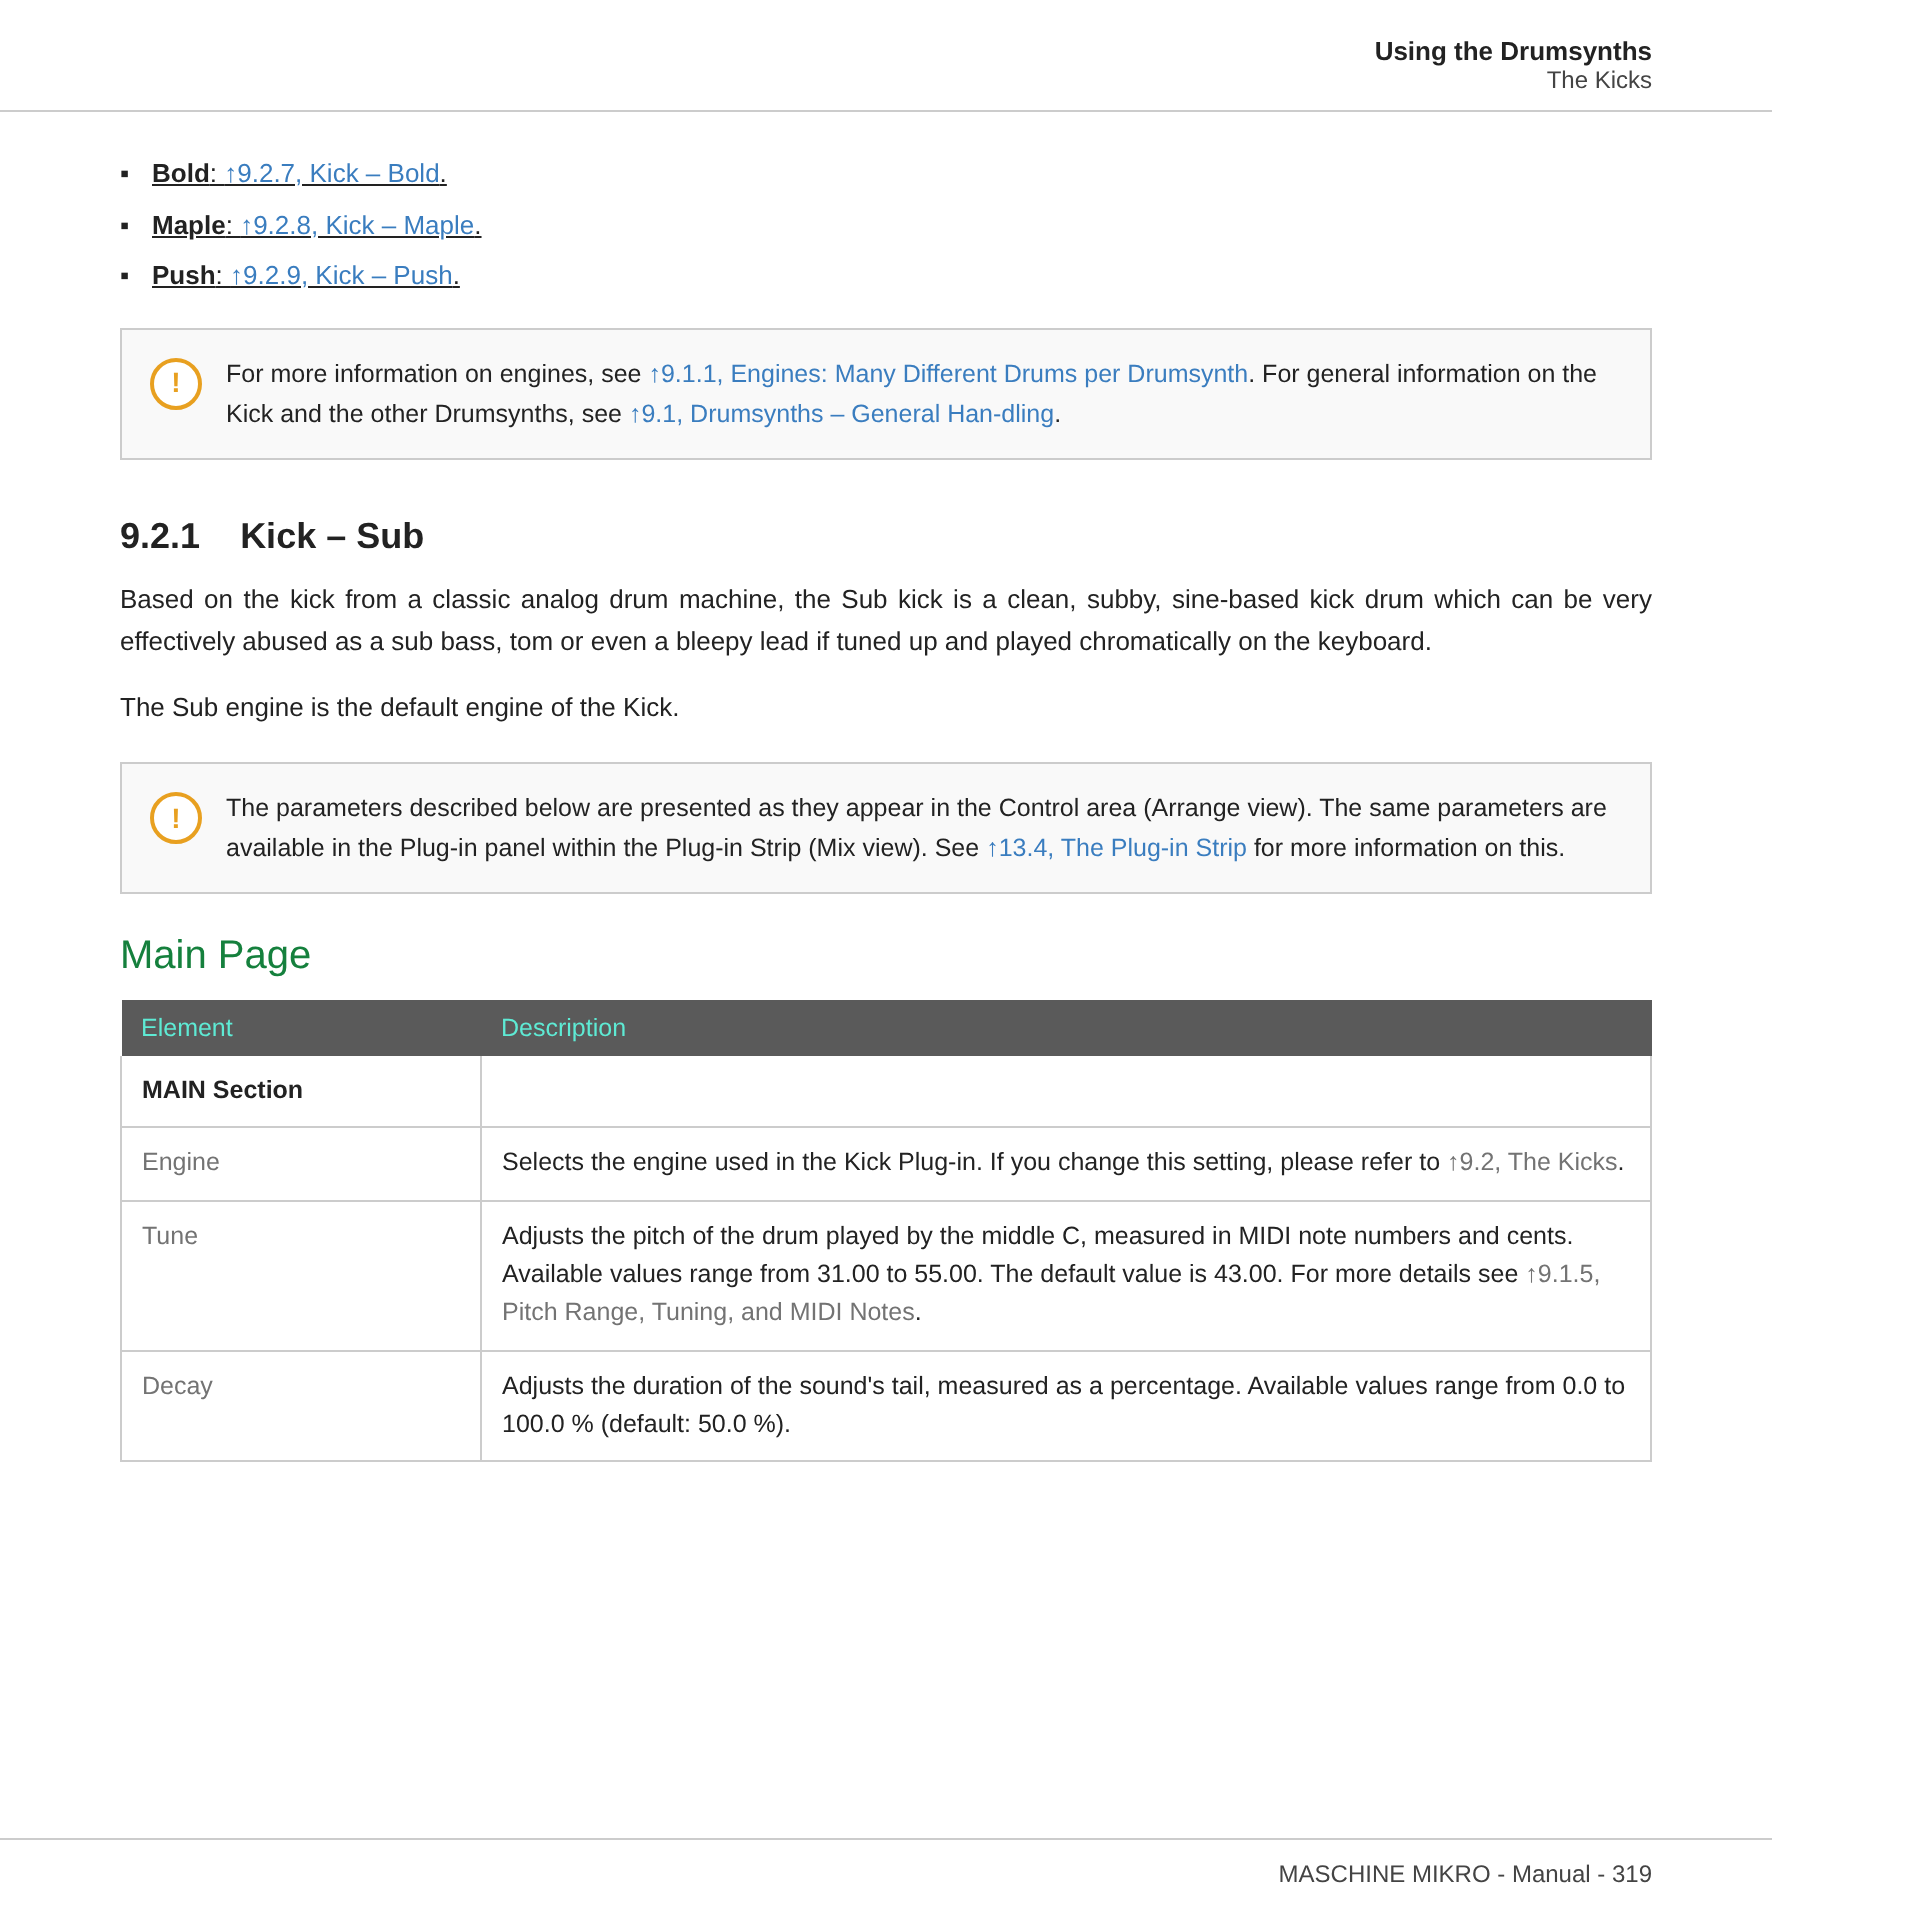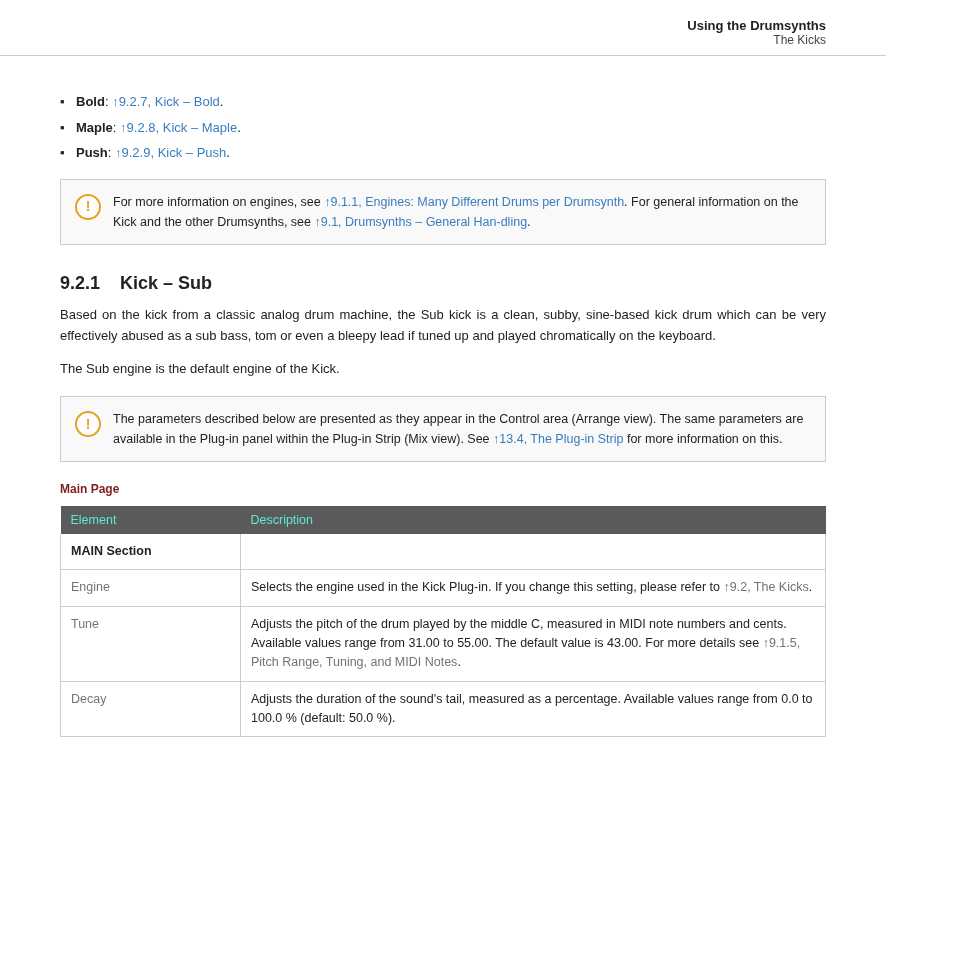--- a/index.html
+++ b/index.html
@@ -37,22 +37,23 @@
     }
 
     
     .content {
       padding: 20px 60px 20px 60px;
     }
 
     
     .bullet-list {
       list-style: none;
-      margin: 16px 0 16px 0;
+      margin: 1px 0 16px 0;
       padding: 0;
+      text-decoration: underline;
     }
     .bullet-list li {
       margin-bottom: 6px;
       padding-left: 16px;
       position: relative;
       line-height: 1.5;
     }
     .bullet-list li::before {
       content: '▪';
       position: absolute;
@@ -109,24 +110,24 @@
 
     
     .body-para {
       line-height: 1.65;
       margin-bottom: 12px;
       text-align: justify;
     }
 
     
     .subsection-heading {
-      font-size: 12px;
-      font-weight: bold;
+      font-size: 20px;
+      font-weight: normal;
       margin: 20px 0 10px 0;
-      color: #7f1d1d;
+      color: #15803d;
     }
 
     
     .main-table {
       width: 100%;
       border-collapse: collapse;
       font-size: 12.5px;
     }
     .main-table th {
       background: #5a5a5a;
@@ -261,14 +262,17 @@
           </td>
           <td>
             <span>Adjusts the duration of the sound's tail, measured as a percentage. Available values range from 0.0 to 100.0 % (default: 50.0 %).</span>
           </td>
         </tr>
       </tbody>
     </table>
 
   </div>
 
+  <div class="page-footer">
+    <span>MASCHINE MIKRO - Manual - 319</span>
+  </div>
 
 </div>
 
 </body></html>

